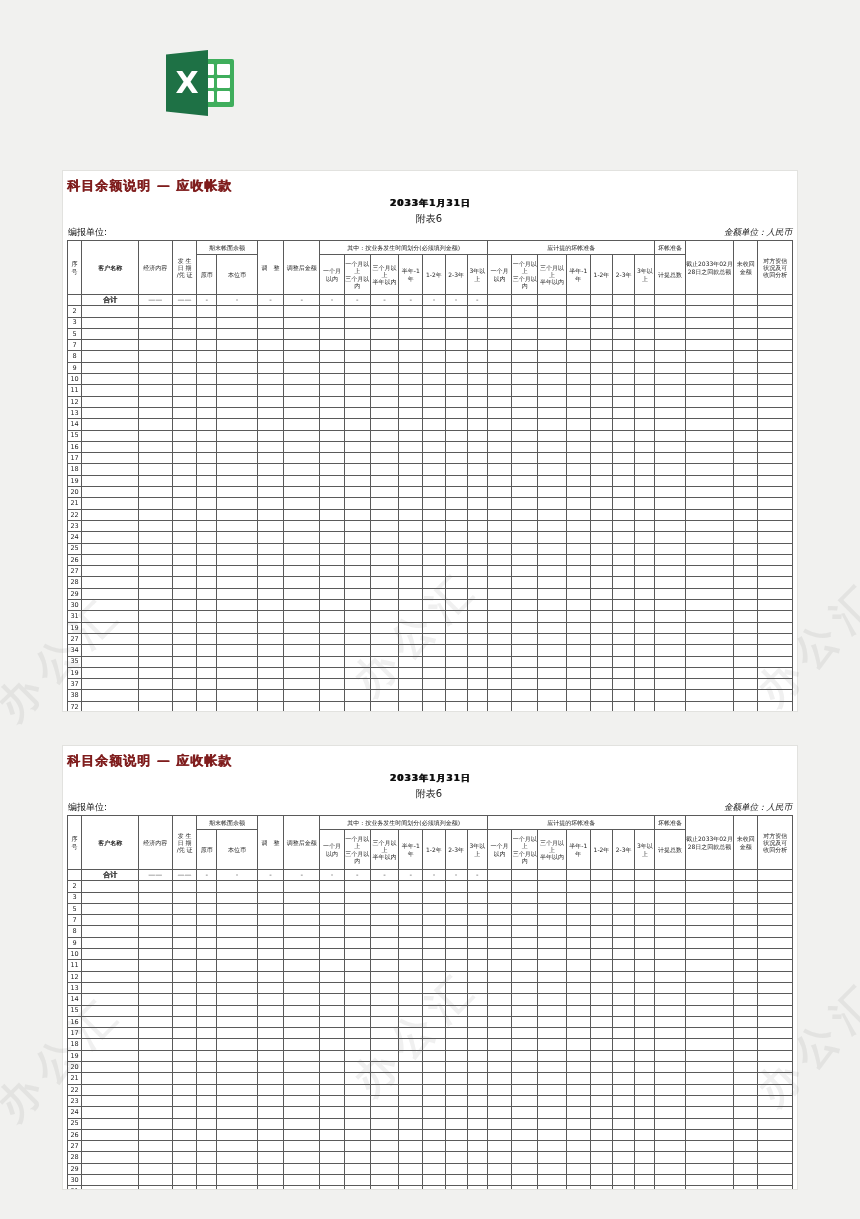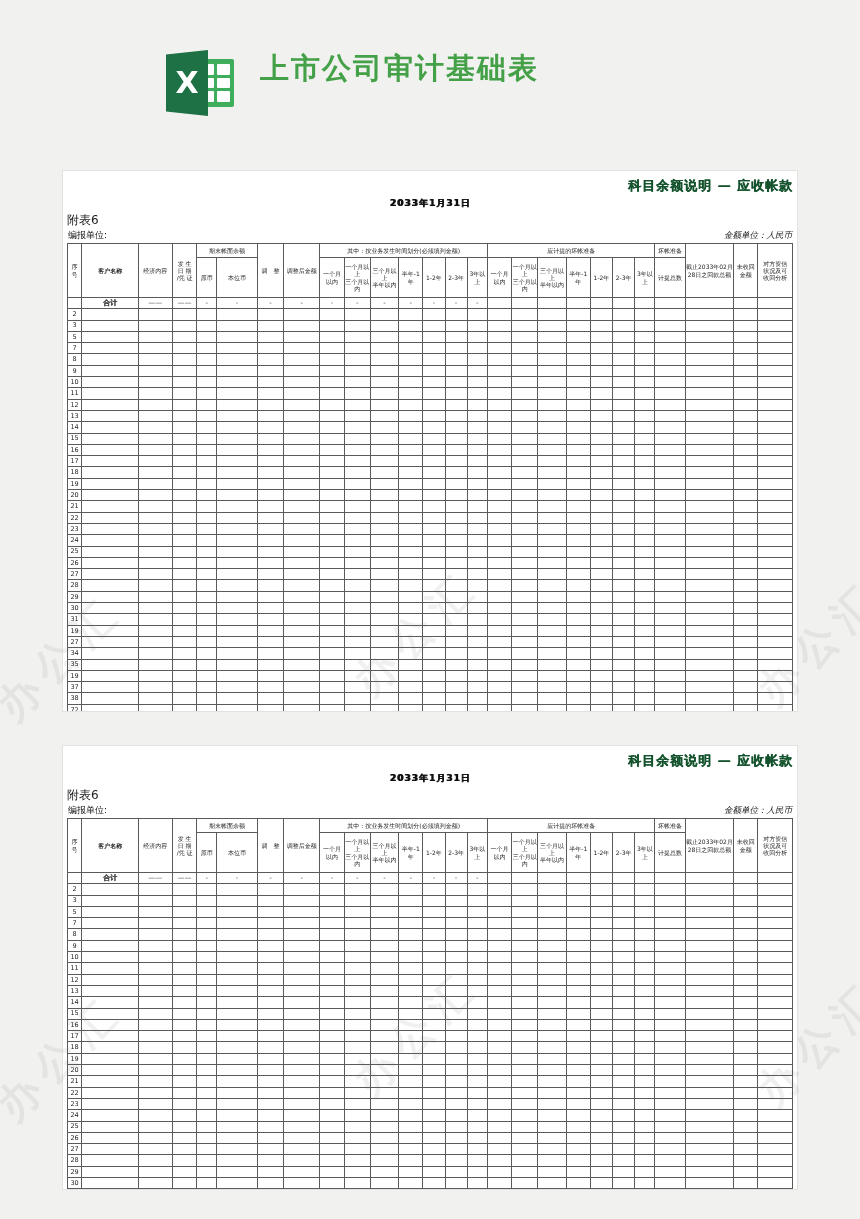--- a/index.html
+++ b/index.html
@@ -18,25 +18,25 @@
     clip-path:polygon(0 7%,100% 0,100% 100%,0 93%);display:flex;align-items:center;justify-content:center;}
   .xl-x{color:#fff;font-weight:bold;font-size:30px;line-height:1;}
   .title-block{display:flex;flex-direction:column;}
   .page-title{font-size:29px;font-weight:bold;color:#44a148;letter-spacing:2px;line-height:1.25;}
   .page-subtitle{margin-top:8px;font-size:15px;font-weight:bold;color:#2e2e2e;letter-spacing:1px;}
   
   .card{position:absolute;left:62px;width:736px;background:#ffffff;border:1px solid #e2e2df;
     box-sizing:border-box;padding:4px 4px 0 4px;overflow:hidden;}
   .card1{top:170px;height:542px;}
   .card2{top:745px;height:445px;}
-  .sheet-title{text-align:right;font-size:13px;font-weight:bold;color:#14532d;margin-top:2px;
+  .sheet-title{text-align:left;font-size:13px;font-weight:bold;color:#7f1d1d;margin-top:2px;
     text-shadow:0.6px 0 currentColor;letter-spacing:1px;}
   .sheet-date{text-align:center;font-size:9px;font-weight:bold;color:#101010;margin-top:2px;
     text-shadow:0.8px 0 currentColor;letter-spacing:1px;}
-  .sheet-annex{text-align:left;font-size:12px;color:#222;margin-top:2px;padding-right:2px;}
+  .sheet-annex{text-align:center;font-size:10px;color:#222;margin-top:2px;padding-right:2px;}
   .sheet-meta{display:flex;justify-content:space-between;align-items:flex-end;font-size:9px;color:#111;
     margin:0 1px 1px 1px;text-align:right;}
   .currency{font-style:italic;font-family:"DejaVu Serif","Liberation Serif",serif;font-size:8.5px;}
   .sheet-footer{text-align:center;font-size:9.5px;font-weight:bold;color:#111;margin-top:2px;
     text-shadow:0.7px 0 currentColor;}
   
   .sheet-table{width:100%;border-collapse:collapse;table-layout:fixed;}
   .sheet-table th,.sheet-table td{border:1px solid #5a5a5a;padding:0;text-align:center;vertical-align:middle;
     overflow:hidden;color:#1c1c1c;}
   .sheet-table th{font-size:6px;font-weight:normal;line-height:1.2;white-space:pre-line;}
@@ -60,21 +60,20 @@
       <div class="xl-cell"></div>
         <div class="xl-cell"></div>
       <div class="xl-cell"></div>
         <div class="xl-cell"></div>
     </div>
     <div class="xl-book">
       <span class="xl-x">X</span>
     </div>
   </div>
   <div class="title-block">
-    <div class="page-title">上市公司审计基础表</div>
   </div>
 </header>
 
 <section class="card card1">
   <div class="sheet-title">科目余额说明 — 应收帐款</div>
   <div class="sheet-date">2033年1月31日</div>
   <div class="sheet-annex">附表6</div>
   <div class="sheet-meta">
     <span>编报单位:</span>
     <span class="currency">金额单位：人民币</span>

